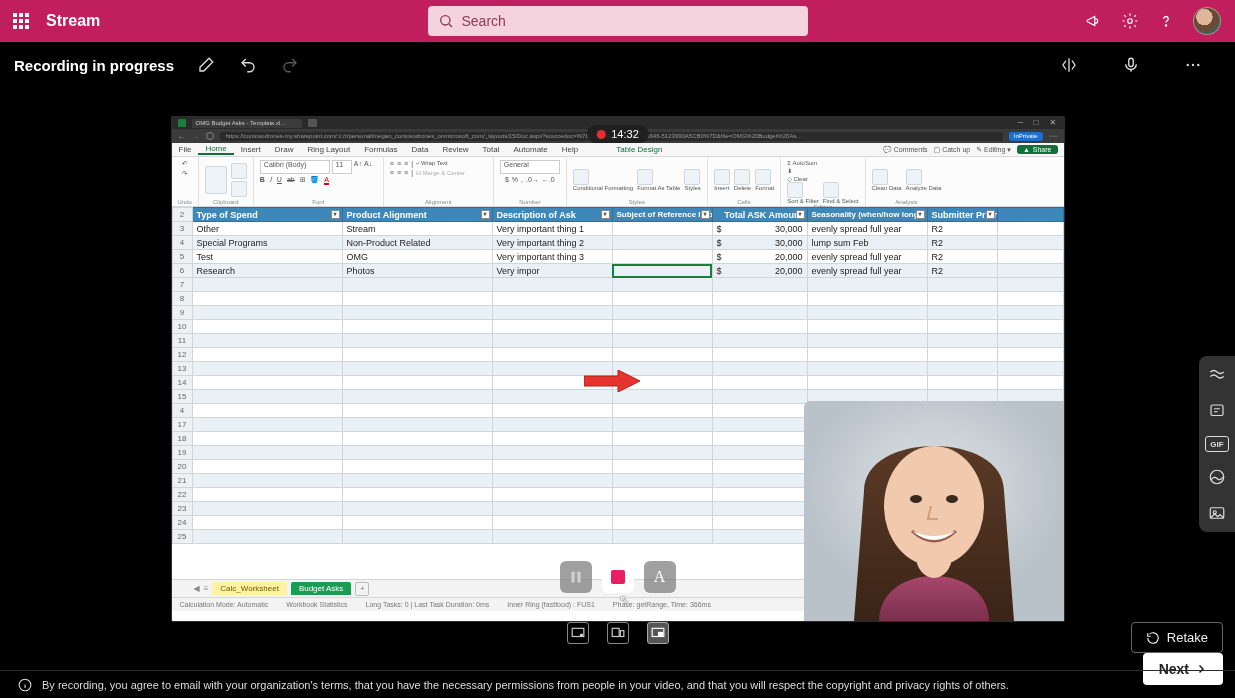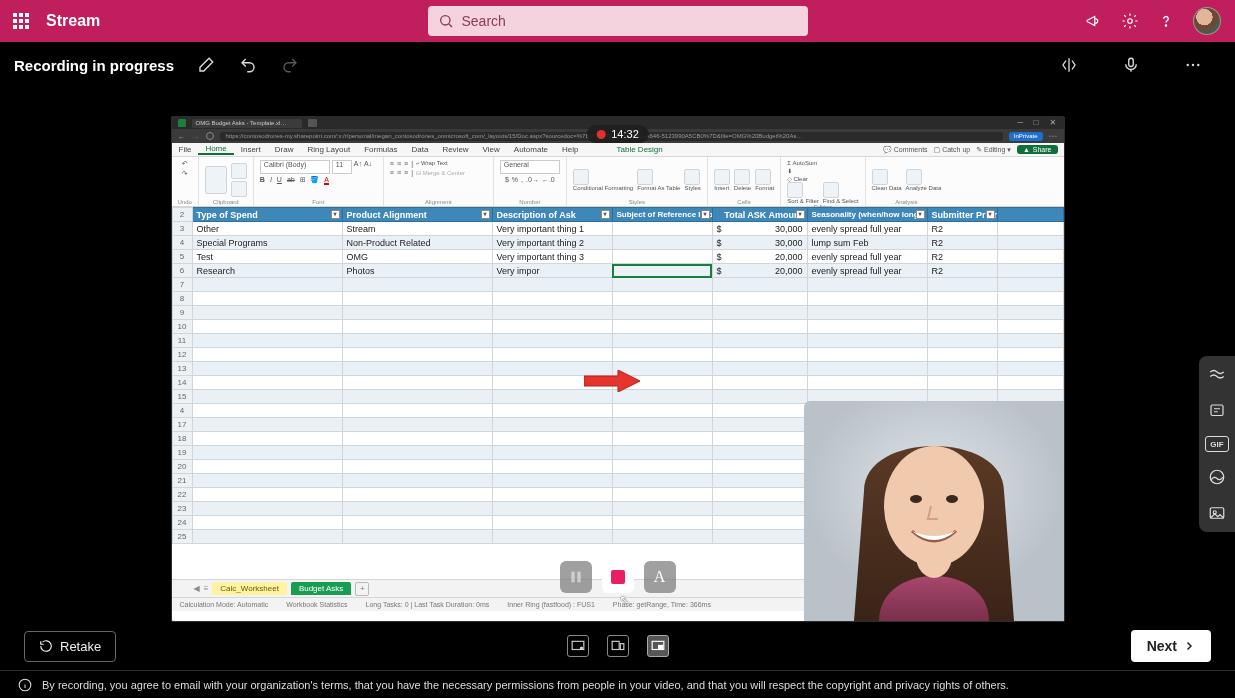--- a/index.html
+++ b/index.html
@@ -90,21 +90,21 @@
 
   
   .webcam{position:absolute;right:0;bottom:0;width:260px;height:220px;z-index:4;border-radius:6px 0 0 0;overflow:hidden;}
   .webcam svg{width:100%;height:100%;}
 
   
   .right-rail{position:absolute;right:0;top:268px;width:36px;background:#333;border-radius:8px 0 0 8px;padding:8px 0;display:flex;flex-direction:column;align-items:center;gap:14px;}
   .right-rail .ritem{width:22px;height:22px;color:#ddd;display:flex;align-items:center;justify-content:center;cursor:pointer;font-size:10px;}
 
   
-  .bottombar{position:absolute;left:0;right:0;bottom:28px;height:48px;display:flex;align-items:center;padding:0 24px;}
+  .bottombar{position:absolute;left:0;right:0;bottom:28px;height:48px;display:flex;align-items:flex-end;padding:0 12px;flex-direction:column;}
   .retake-btn{border:1px solid #666;background:transparent;color:#eee;font-size:13px;padding:7px 14px;border-radius:4px;display:flex;align-items:center;gap:7px;cursor:pointer;}
   .bottom-center{position:absolute;left:50%;transform:translateX(-50%);display:flex;gap:18px;}
   .bottom-center .bic{width:22px;height:22px;border:1px solid #888;border-radius:3px;display:flex;align-items:center;justify-content:center;color:#ccc;cursor:pointer;}
   .bottom-center .bic.active{background:#555;border-color:#aaa;color:#fff;}
   .next-btn{margin-left:auto;background:#fff;color:#222;font-size:14px;font-weight:600;padding:8px 16px;border-radius:4px;display:flex;align-items:center;gap:6px;cursor:pointer;border:none;}
 
   
   .disclaimer{position:absolute;left:0;right:0;bottom:0;height:28px;display:flex;align-items:center;padding:0 18px;color:#ddd;font-size:11px;gap:10px;border-top:1px solid #2c2c2c;}
 </style>
 </head>
@@ -232,21 +232,21 @@
 
     <div class="menu-row">
       <div class="m">File</div>
       <div class="m home">Home</div>
       <div class="m">Insert</div>
       <div class="m">Draw</div>
       <div class="m">Ring Layout</div>
       <div class="m">Formulas</div>
       <div class="m">Data</div>
       <div class="m">Review</div>
-      <div class="m">View</div>
+      <div class="m">Total</div>
       <div class="m">Automate</div>
       <div class="m">Help</div>
       <div class="m td">Table Design</div>
       <div class="right">
         <span class="comments">💬 <span>Comments</span></span>
         <span class="catchup">▢ <span>Catch up</span></span>
         <span class="editing">✎ <span>Editing</span> ▾</span>
         <span class="share">▲ <span>Share</span></span>
       </div>
     </div>

